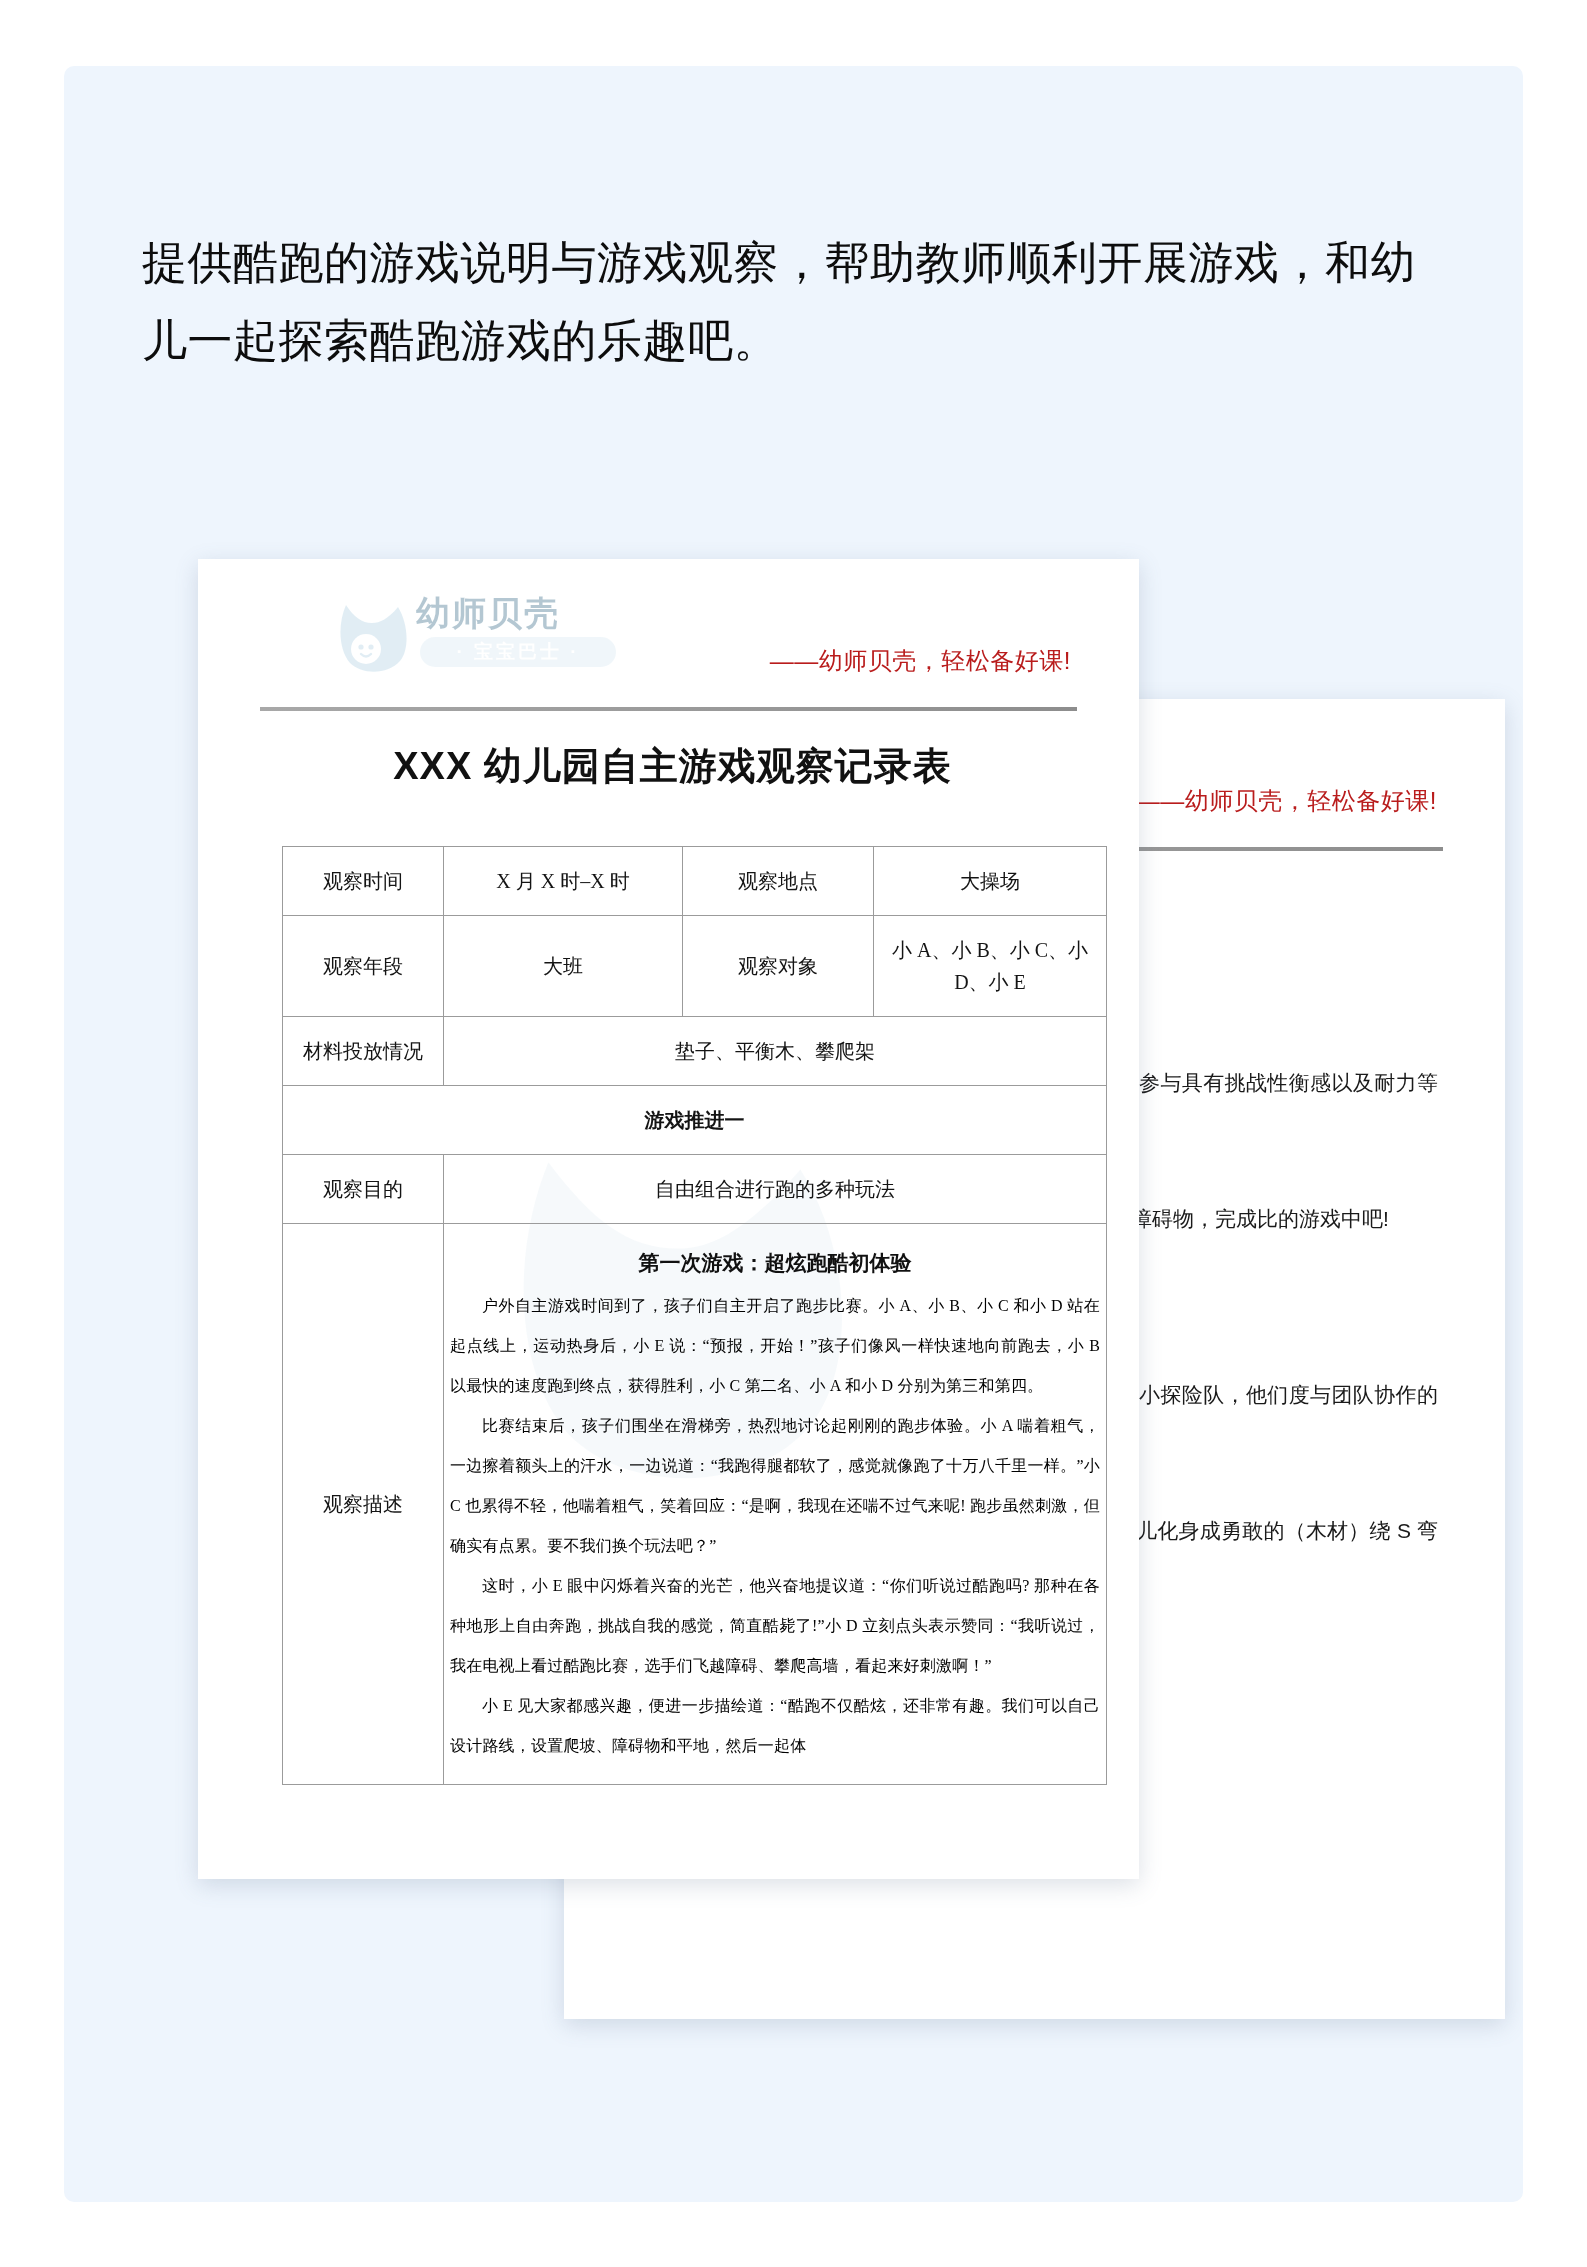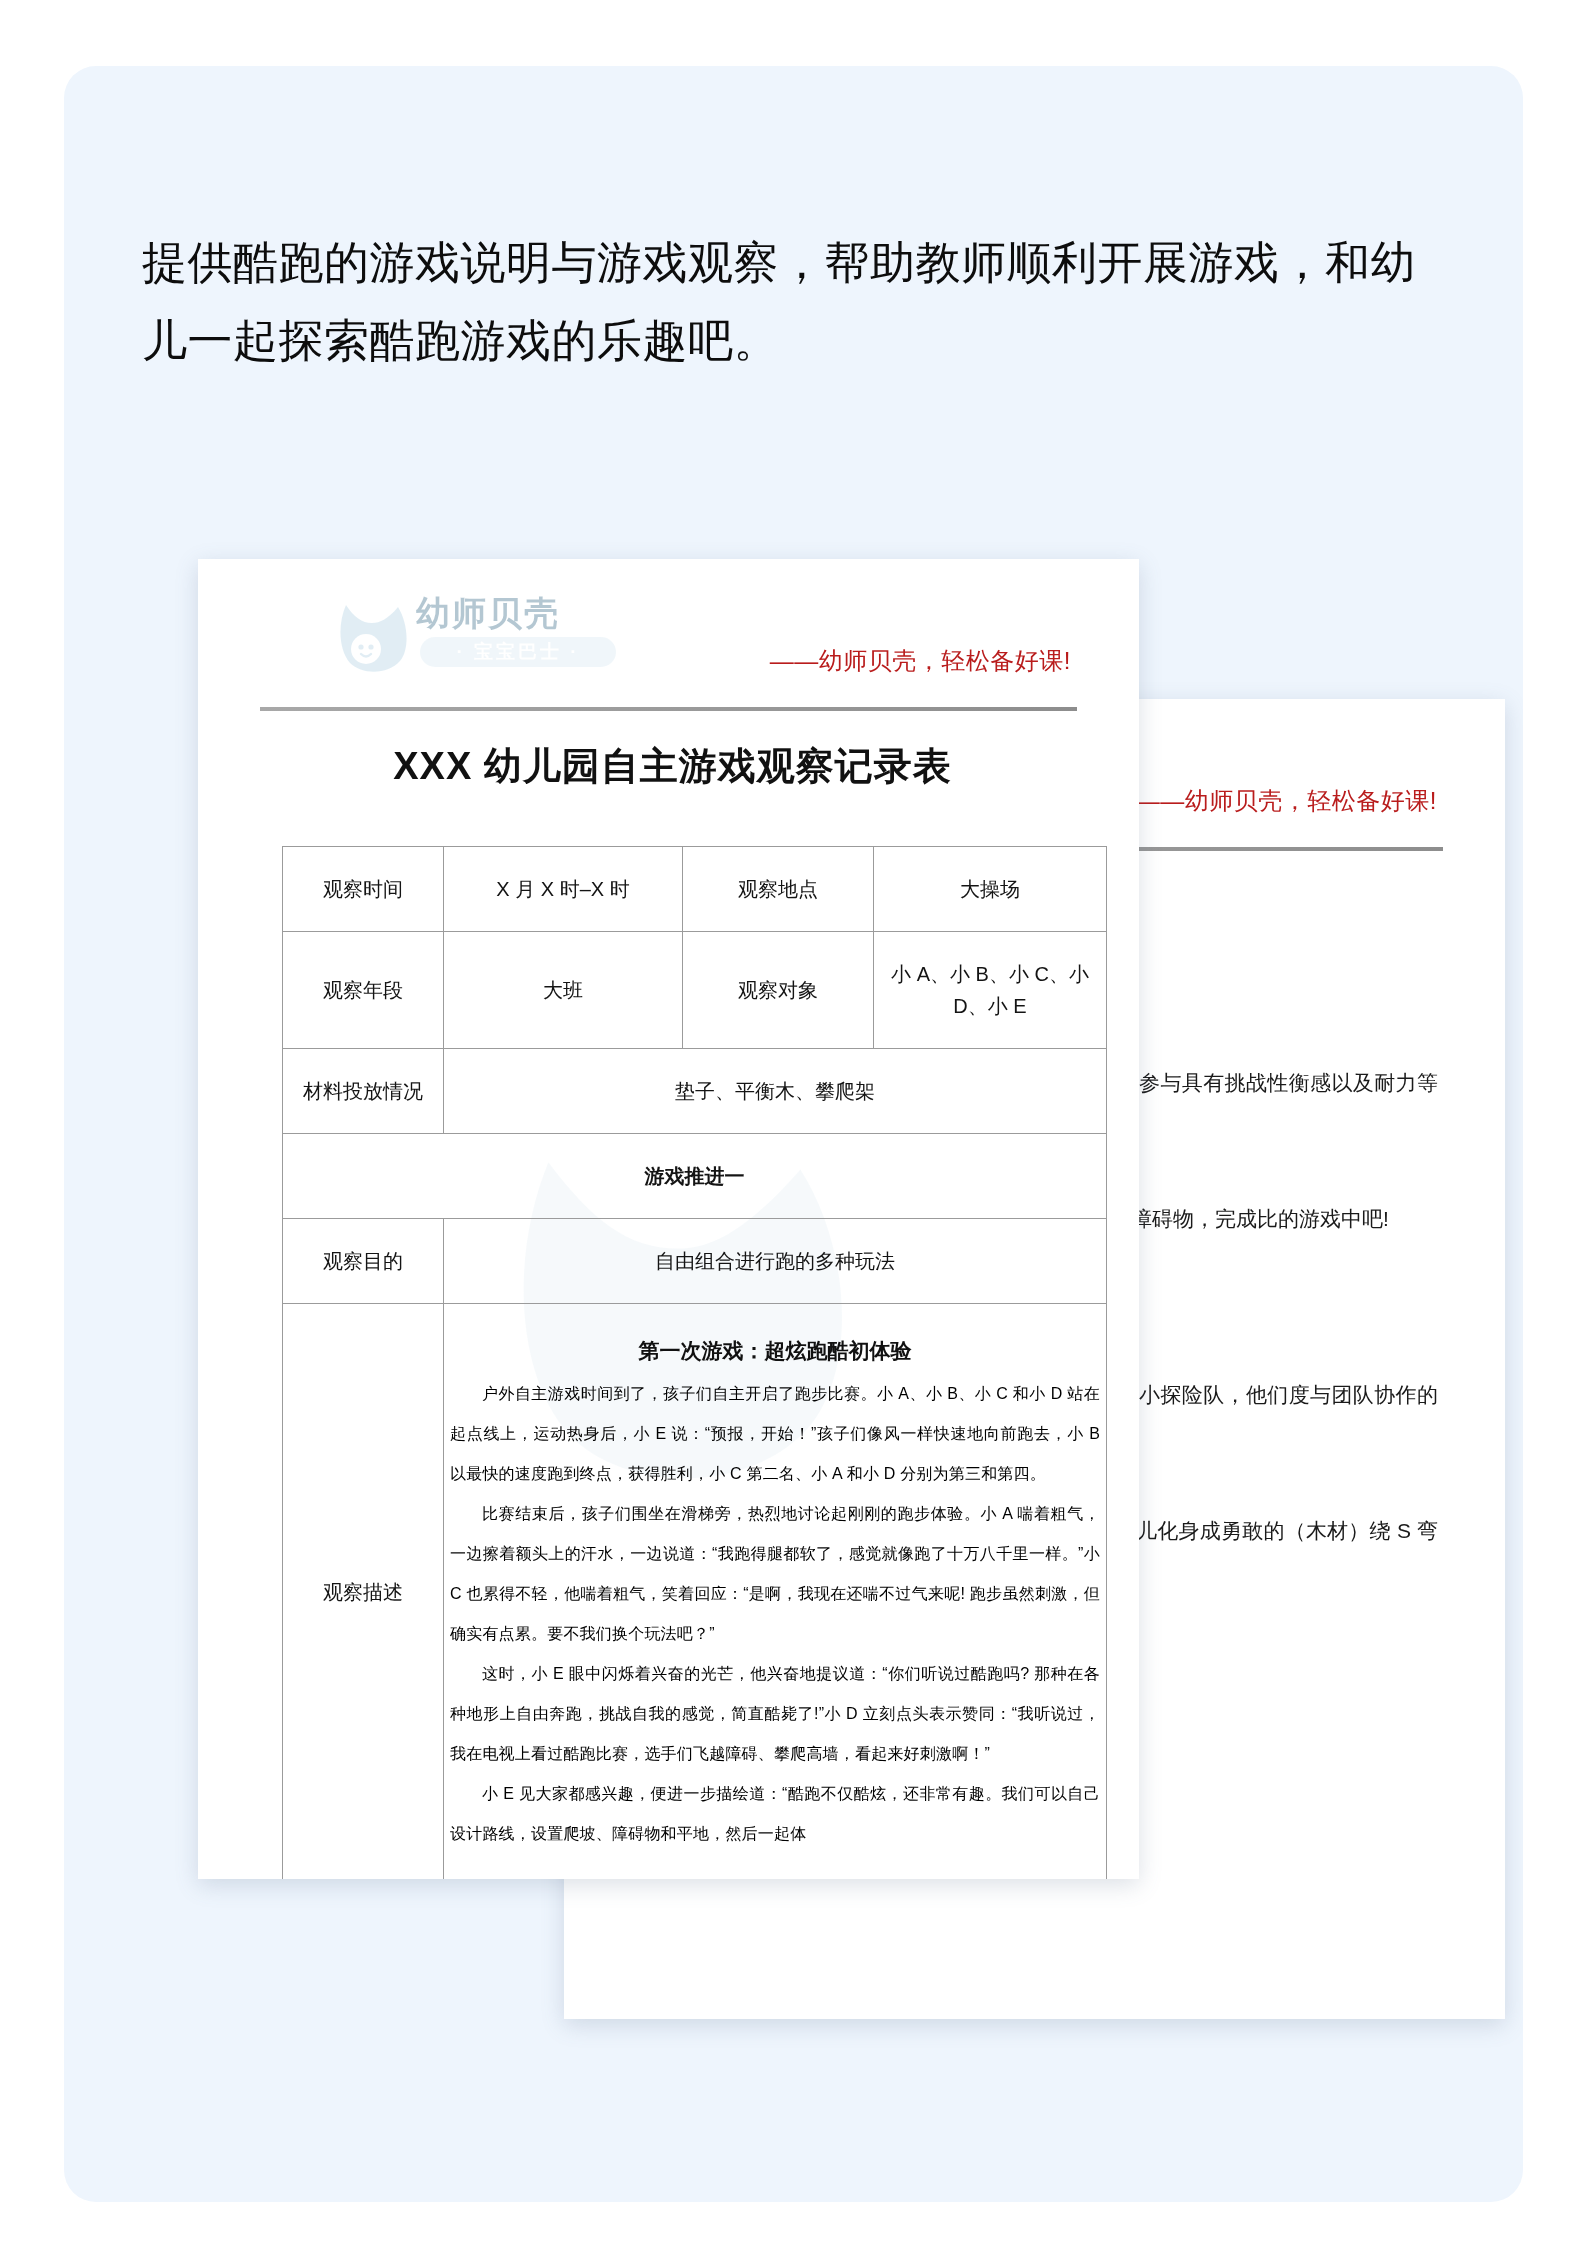--- a/index.html
+++ b/index.html
@@ -15,21 +15,21 @@
   }
 
   
   .canvas {
     position: absolute;
     left: 64px;
     top: 66px;
     width: 1459px;
     height: 2136px;
     background: #eef5fd;
-    border-radius: 32px;
+    border-radius: 10px;
     overflow: hidden;
   }
 
   
   .intro {
     position: absolute;
     left: 78px;
     top: 158px;
     width: 1310px;
     font-size: 45px;
@@ -168,22 +168,23 @@
     width: 772px;
     border-collapse: collapse;
     table-layout: fixed;
   }
   table.rec td {
     border: 1.5px solid #9b9b9b;
     font-size: 20px;
     color: #141414;
     text-align: center;
     vertical-align: middle;
-    padding: 26px 6px;
+    padding: 18px 6px;
     line-height: 32px;
+    font-family: Liberation Serif, serif;
   }
   td.c1 { width: 148px; }
   td.c2 { width: 226px; }
   td.c3 { width: 178px; }
   td.c4 { width: 220px; }
 
   td.sec {
     font-weight: 700;
     font-size: 21px;
     padding: 12px 6px;

